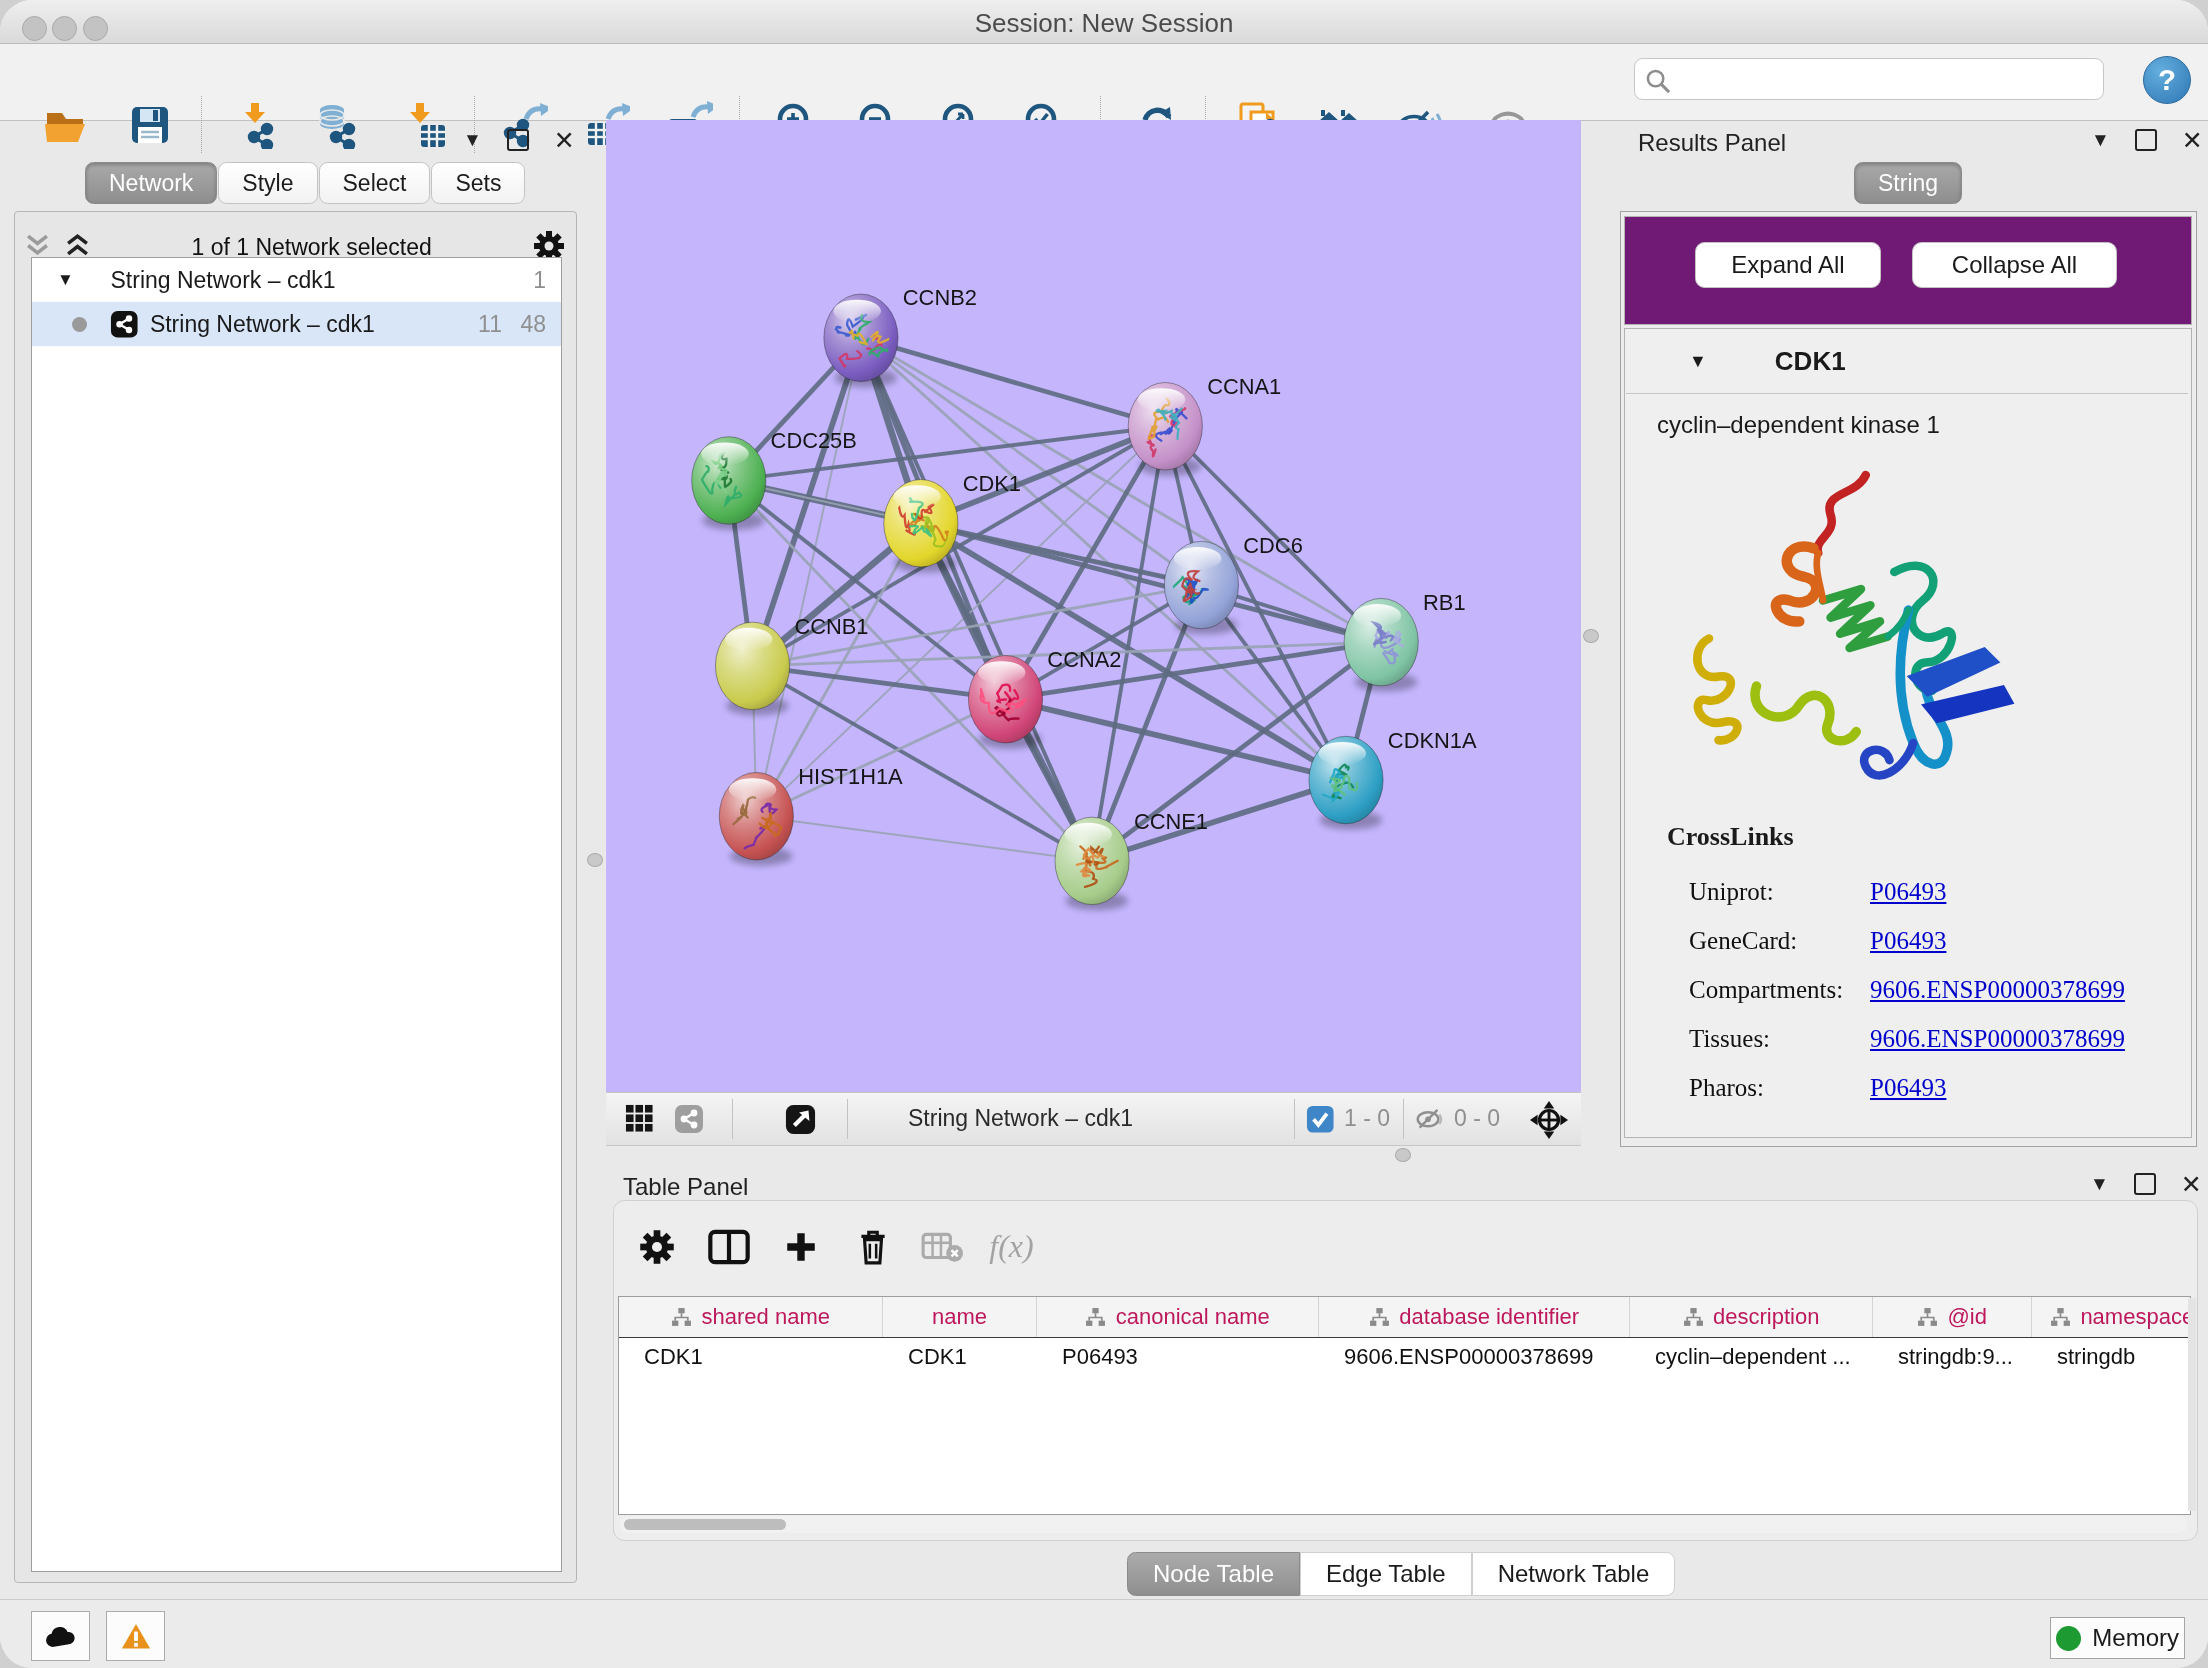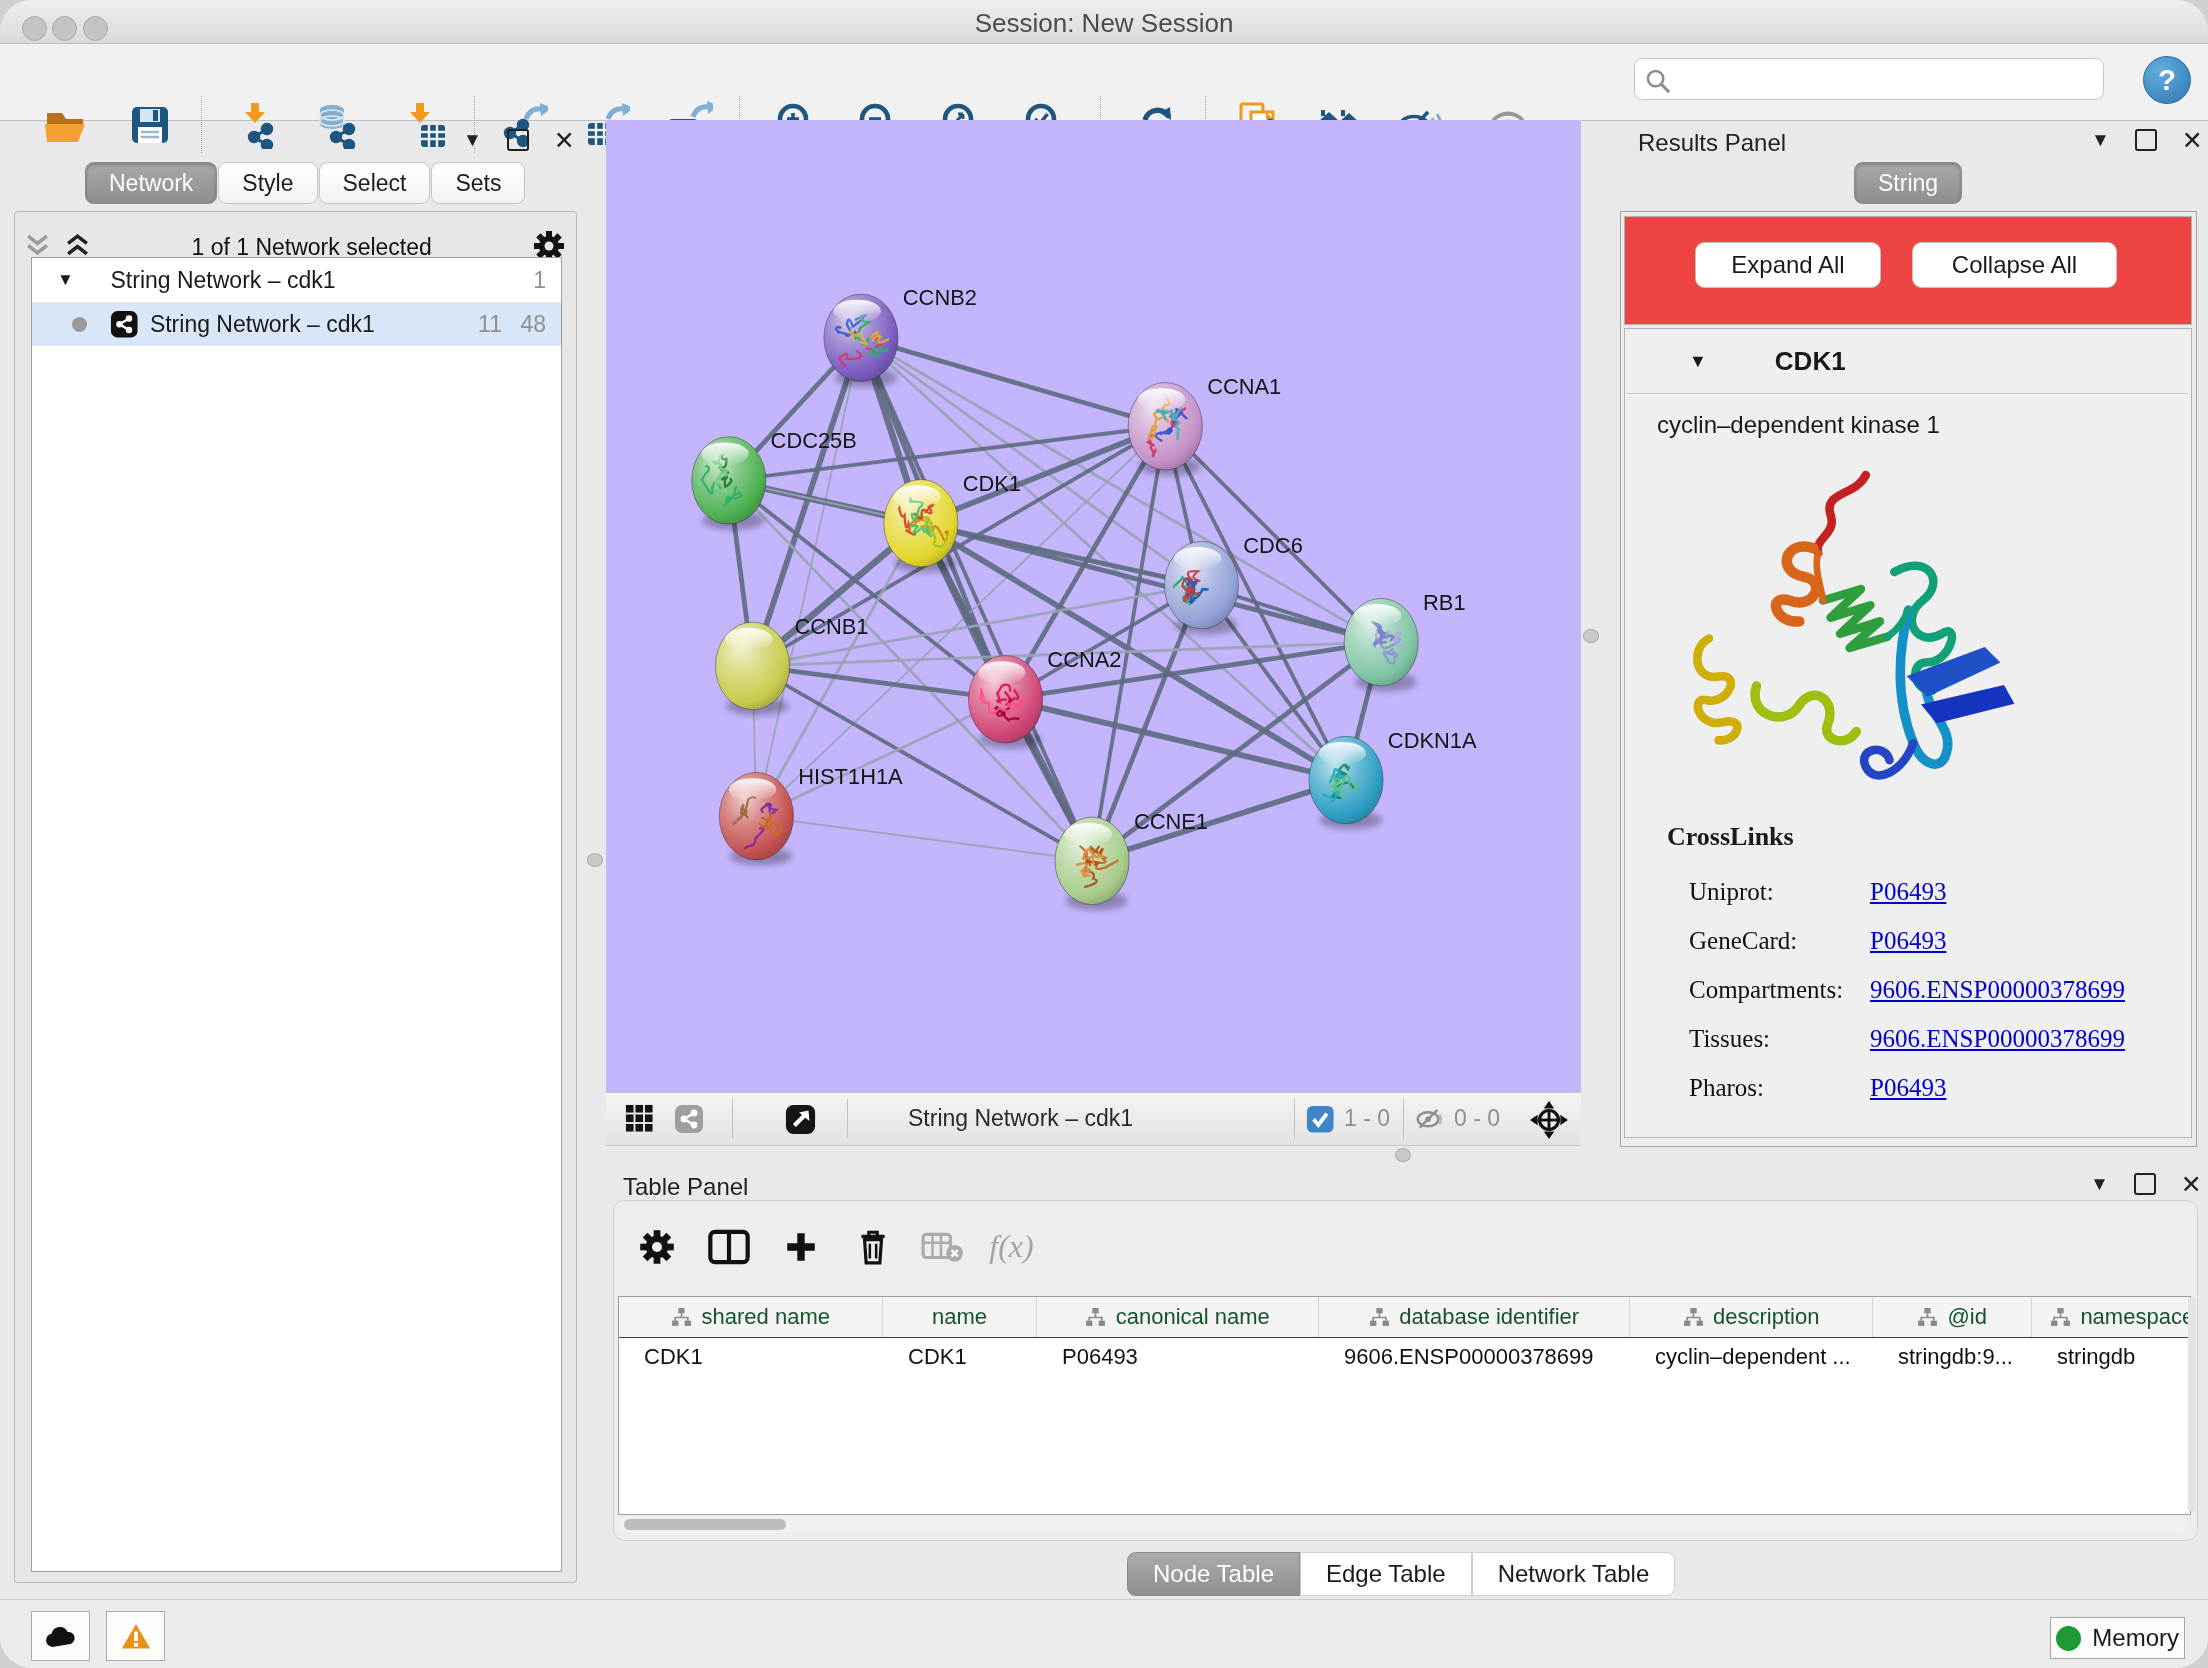--- a/index.html
+++ b/index.html
@@ -45,36 +45,36 @@
   #netbar{left:606px;top:1092px;width:975px;height:52px;background:linear-gradient(#f4f4f4,#e2e2e2);
           border-top:1px solid #c6c6c6;border-bottom:1px solid #c6c6c6;}
   .nbsep{position:absolute;top:5.7px;height:40px;border-left:1px solid #c2c2c2;}
   .nbtxt{font-size:23px;color:#2a2a2a;}
   .nbcnt{font-size:23px;color:#8f8f8f;}
   .splitdot{position:absolute;width:14.3px;height:12.4px;border-radius:50%;background:#c9c9c9;border:1px solid #ababab;cursor:pointer;}
   
   #rp-hdr{left:1638px;top:127px;width:552px;height:32px;display:flex;align-items:center;}
   #rp-icos{left:2091px;top:129px;display:flex;gap:25px;align-items:center;}
   #rp-outer{left:1620px;top:211px;width:575px;height:934px;border:1.9px solid #a2a2a2;background:#ececec;}
-  #rp-btnbox{left:1624px;top:216px;width:566px;height:107px;border:1px solid #b3b3b3;background:#ef4444;}
+  #rp-btnbox{left:1624px;top:216px;width:566px;height:107px;border:1px solid #b3b3b3;background:#701a75;}
   .rpbtn{position:absolute;top:25px;height:44px;border:1px solid #c3c3c3;border-radius:9.5px;background:#fff;
          font-size:24px;display:flex;align-items:center;justify-content:center;cursor:pointer;}
   #rp-section{left:1624px;top:328px;width:566px;height:808px;border:1px solid #b3b3b3;background:#efefef;}
   #rp-sechdr{left:1626px;top:330px;width:562px;height:63px;border-bottom:1px solid #c4c4c4;display:flex;align-items:center;}
   .serif{font-family:"Liberation Serif","DejaVu Serif",serif;}
   .xl-label{font-size:25px;color:#111;}
   .xl-link{font-size:25px;color:#0000cc;text-decoration:underline;cursor:pointer;}
   
   #tp-hdr{left:623px;top:1171px;width:1427px;height:32px;display:flex;align-items:center;}
   #tp-icos{left:2090px;top:1173px;display:flex;gap:25px;align-items:center;}
   #tp-box{left:613px;top:1200px;width:1583px;height:339px;background:#ededed;border:1px solid #d0d0d0;border-radius:11.4px;}
   .tpico{position:absolute;top:1220px;width:53px;height:53px;display:flex;align-items:center;justify-content:center;cursor:pointer;}
   #tp-table{left:618px;top:1296px;width:1571px;height:217px;background:#fff;border:1px solid #9d9d9d;overflow:hidden;}
   #tp-headrow{display:flex;height:40px;background:#f4f4f4;border-bottom:1.9px solid #3a3a3a;}
-  .th{display:flex;align-items:center;justify-content:center;gap:9.5px;font-size:22px;color:#14532d;
+  .th{display:flex;align-items:center;justify-content:center;gap:9.5px;font-size:22px;color:#be185d;
       border-right:1px solid #d4d4d4;box-sizing:border-box;cursor:pointer;flex:none;}
   #tp-datarow{display:flex;height:38px;background:#fff;cursor:pointer;}
   .td{font-size:22px;color:#111;padding-left:25px;display:flex;align-items:center;box-sizing:border-box;flex:none;
       white-space:nowrap;overflow:hidden;}
   #tp-hscroll{left:620px;top:1516px;width:1567px;height:17px;background:#f1f1f1;border-radius:8.6px;}
   #tp-thumb{left:624px;top:1519px;width:162px;height:11.4px;background:#bdbdbd;border-radius:5.7px;cursor:pointer;}
   #tp-vscroll{left:2188px;top:1298px;width:7.6px;height:213px;background:#e4e4e4;}
   #tp-tabs{left:1127px;top:1552px;display:flex;}
   .btab{height:42px;border:1px solid #cfcfcf;background:#fff;font-size:24px;display:flex;align-items:center;
         justify-content:center;padding:0 25px;cursor:pointer;}

